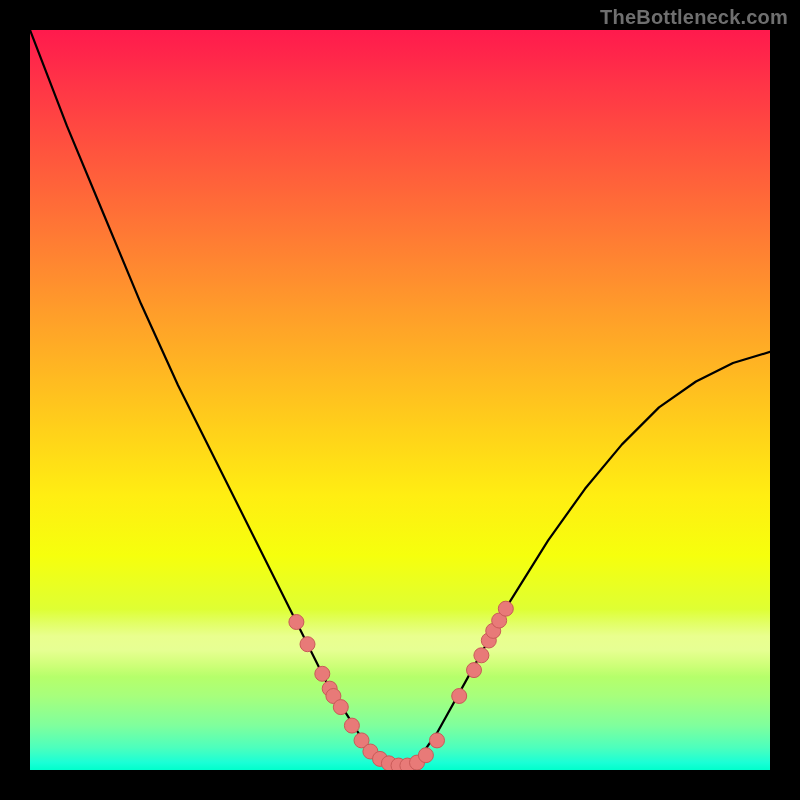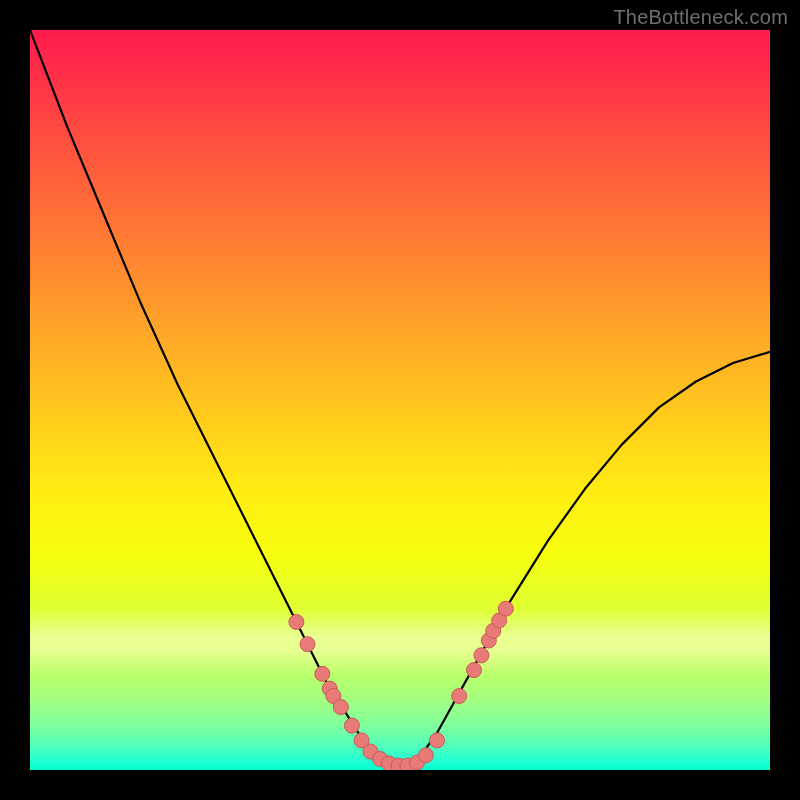--- a/index.html
+++ b/index.html
@@ -63,21 +63,21 @@
       rgba(255,255,200,0.55) 60%,
       rgba(255,255,200,0) 100%);
     pointer-events: none;
   }
   .watermark {
     position: absolute;
     top: 6px;
     right: 12px;
     color: #6f6f6f;
     font-size: 20px;
-    font-weight: 400;
+    font-weight: 700;
     letter-spacing: 0.2px;
   }
   svg {
     position: absolute;
     inset: 0;
   }
 </style>
 </head>
 <body>
 

